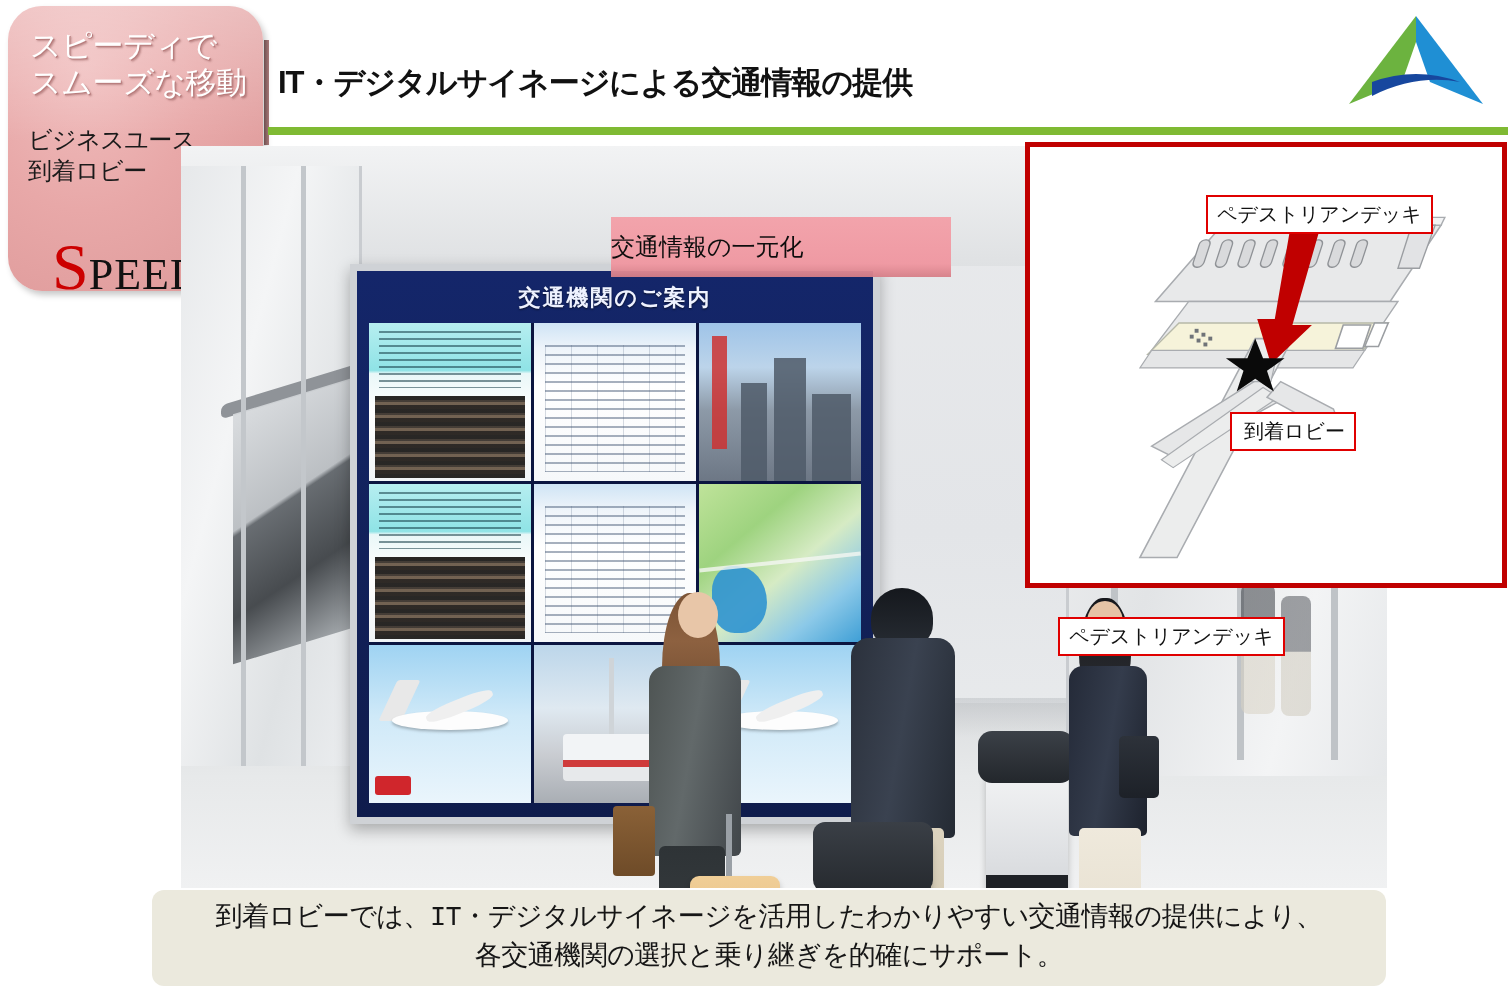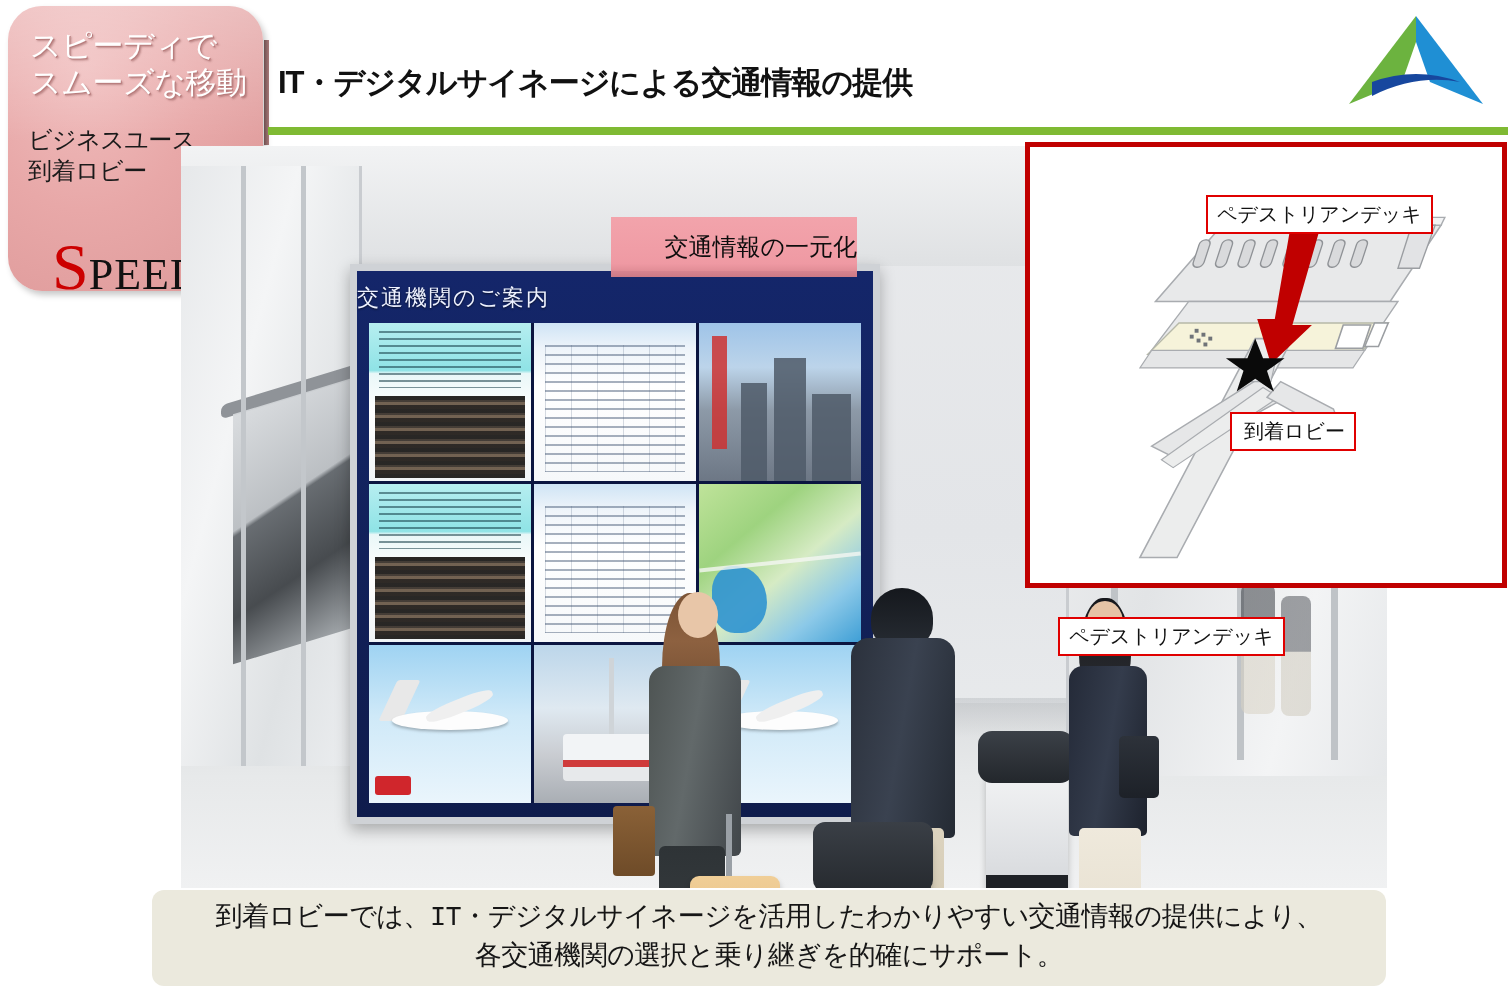--- a/index.html
+++ b/index.html
@@ -86,22 +86,22 @@
   .door-frame{position:absolute;top:34px;width:7px;height:560px;background:#bfc3c7;}
 
   
   #signage-cabinet{
     position:absolute;left:169px;top:118px;width:530px;height:560px;
     background:linear-gradient(180deg,#14266a 0%,#122159 55%,#0f1c4c 100%);
     border:7px solid #cfd2d6;box-sizing:border-box;
     box-shadow:0 6px 14px rgba(0,0,0,.28);
   }
   #signage-header{
-    position:absolute;left:0;top:12px;width:100%;
-    color:#eef2ff;font-size:22px;letter-spacing:2px;font-weight:normal;
+    position:absolute;left:0;top:12px;width:100%;text-align:center;
+    color:#eef2ff;font-size:22px;letter-spacing:2px;font-weight:bold;
     text-shadow:0 1px 2px rgba(0,0,0,.6);
   }
   #signage-grid{
     position:absolute;left:12px;top:52px;right:12px;bottom:14px;
     display:grid;grid-template-columns:1fr 1fr 1fr;grid-template-rows:1fr 1fr 1fr;
     gap:3px;background:#0b1540;
   }
   .panel{position:relative;overflow:hidden;}
   .p-teal{background:linear-gradient(180deg,#b6eef0 0%,#8fe3e6 30%,#e9f7f8 32%,#ffffff 55%,#f0f4f6 100%);}
   .p-teal::after{content:"";position:absolute;left:4%;top:46%;width:92%;height:52%;
@@ -132,23 +132,23 @@
   .p-plane .badge{position:absolute;left:4%;bottom:5%;width:22%;height:12%;
     background:#d0262c;border-radius:3px;}
   .p-bus{background:linear-gradient(180deg,#bcd6ea 0%,#dfe9f1 40%,#c9ccd1 70%,#a9aeb4 100%);}
   .p-bus .bus{position:absolute;left:18%;bottom:14%;width:62%;height:30%;
     background:linear-gradient(180deg,#f2f4f6 0%,#f2f4f6 55%,#cf3b3b 56%,#cf3b3b 70%,#e7e9eb 71%);
     border-radius:4px;}
   .p-bus .pole{position:absolute;left:46%;top:8%;width:5px;height:50%;background:#cfd4d8;}
 
   
   #unify-box{
-    position:absolute;left:611px;top:217px;width:246px;height:60px;
+    position:absolute;left:611px;top:217px;width:340px;height:60px;
     background:linear-gradient(180deg,rgba(243,160,168,.95) 0%,rgba(240,150,160,.95) 78%,rgba(214,126,135,.95) 100%);
-    display:flex;align-items:center;justify-content:flex-end;
+    display:flex;align-items:center;justify-content:flex-start;
   }
   #unify-box span{font-size:24px;color:#0d0d0d;letter-spacing:0px;}
   
   #p1-hair{position:absolute;left:481px;top:447px;width:58px;height:120px;
     background:linear-gradient(180deg,#7b5335 0%,#8d6140 40%,#6e4a2f 100%);
     border-radius:48% 48% 42% 42%/62% 62% 38% 38%;}
   #p1-head{position:absolute;left:497px;top:446px;width:40px;height:46px;
     background:#e8c6a8;border-radius:50%;}
   #p1-body{position:absolute;left:468px;top:520px;width:92px;height:190px;
     background:linear-gradient(100deg,#4e5453 0%,#62696a 45%,#41464a 100%);

